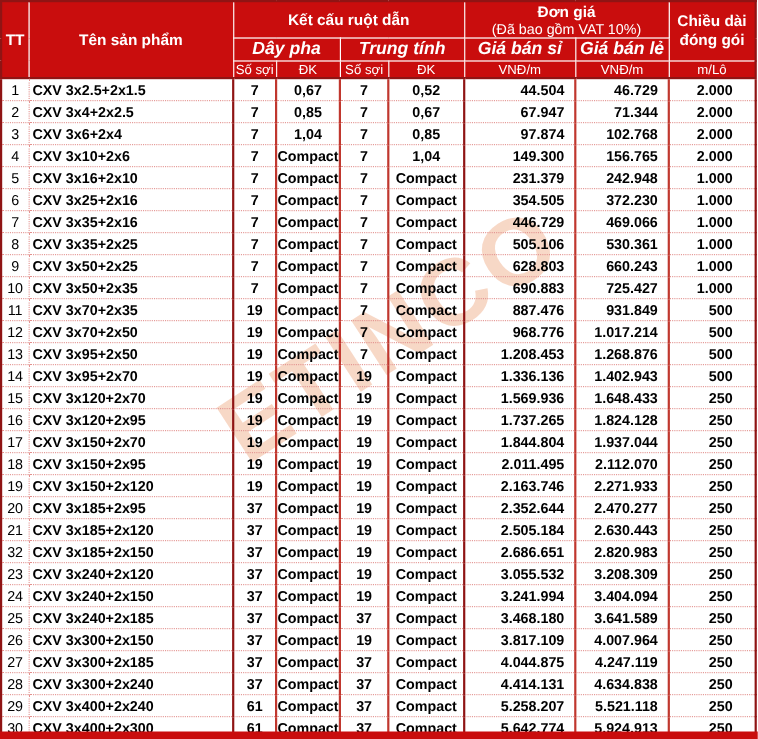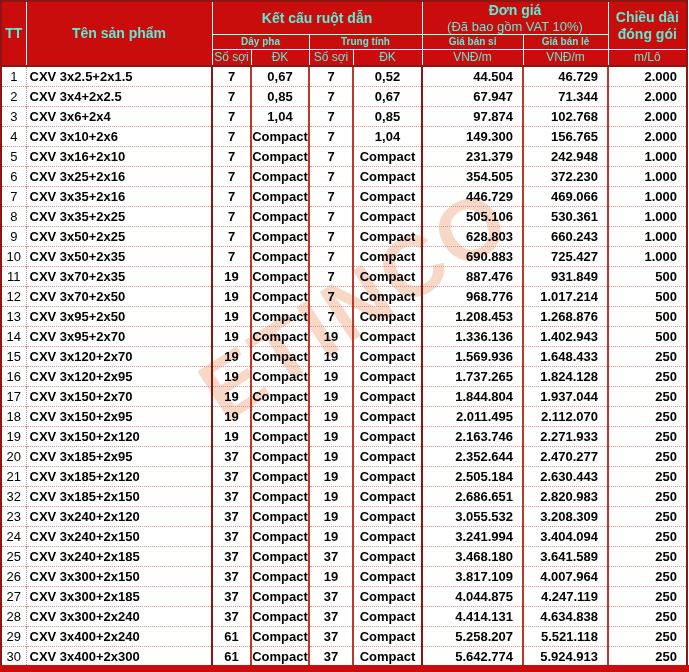--- a/index.html
+++ b/index.html
@@ -30,30 +30,30 @@
     position:relative;z-index:2;
     border-collapse:collapse;
     table-layout:fixed;
     width:686px;
     border:2px solid #8f1414;
     background:transparent;
   }
   
   thead th{
     background:#c90d0d;
-    color:#5eead4;
+    color:#ffffff;
     border:1px solid #ffffff;
     font-weight:bold;
     text-align:center;
     vertical-align:middle;
     padding:0;
     line-height:1.2;
   }
   tr.h1 th{height:26px;font-size:14px;}
-  tr.h2 th{height:14px;font-size:10px;}
+  tr.h2 th{height:14px;font-size:16px;font-style:italic;}
   tr.h3 th{height:13px;font-size:12px;font-weight:normal;}
   th .sub{font-size:13px;font-weight:normal;}
   th.two-line{font-size:13px;margin-top:24px;}
   
   tbody td{
     height:19px;
     border-top:1px dotted #e2908d;
     font-size:13px;
     font-weight:bold;
     color:#000000;
@@ -63,21 +63,21 @@
     white-space:nowrap;
   }
   tbody tr:first-child td{border-top:2px solid #8f1414;}
   td.bl-pink{border-left:1px dotted #e2908d;margin-left:26px;}
   td.bl-red{border-left:2px solid #c0372e;}
   td.bl-dark{border-left:2px solid #8f1414;}
   td.c-tt{text-align:center;font-weight:normal;}
   td.c-name{text-align:left;padding-left:3px;}
   td.c-num{text-align:center;}
   td.c-price{text-align:right;padding-right:9px;}
-  td.c-len{text-align:right;padding-right:9px;}
+  td.c-len{text-align:right;padding-right:20px;}
   tr.spacer td{height:4px;border-top:1px dotted #e2908d;}
   .bottom-bar{
     position:absolute;
     left:0;bottom:0;
     width:689px;height:7px;
     background:#c90d0d;
     z-index:3;
   }
 </style>
 </head>

